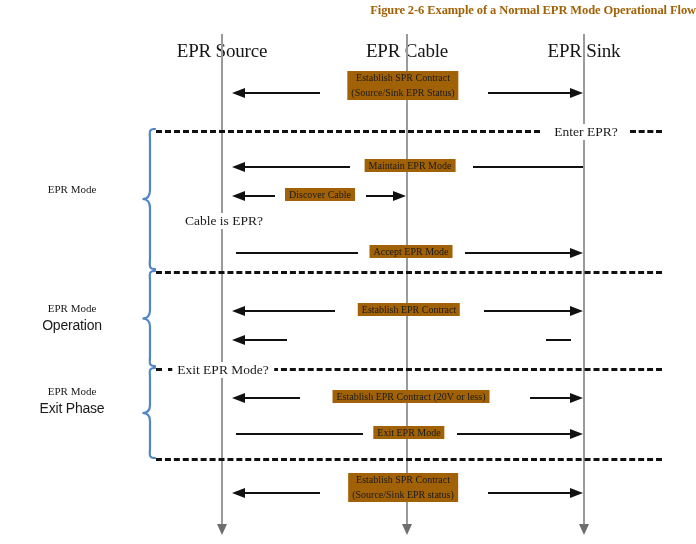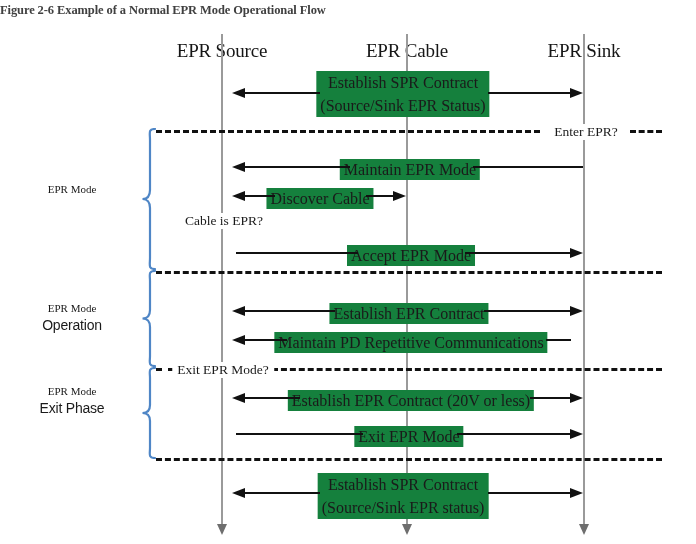--- a/index.html
+++ b/index.html
@@ -19,26 +19,26 @@
     position: absolute;
     inset: 0;
     width: 696px;
     height: 544px;
   }
   .fig-title {
     position: absolute;
     top: 3px;
     left: 0;
     width: 696px;
-    text-align: left;
+    text-align: right;
     font-family: "Liberation Serif", serif;
     font-weight: bold;
     font-size: 12.5px;
     letter-spacing: -0.1px;
-    color: #404040;
+    color: #a16207;
   }
   .lifeline-label {
     position: absolute;
     font-family: "Liberation Serif", serif;
     font-size: 19px;
     color: #161616;
     white-space: nowrap;
     transform: translateX(-50%);
     letter-spacing: -0.2px;
   }
@@ -83,25 +83,25 @@
   }
   .brace svg { display: block; }
   .dash-seg {
     position: absolute;
     height: 0;
     border-top: 3px dashed #111111;
   }
   .msg-label {
     position: absolute;
     font-family: "Liberation Serif", serif;
-    font-size: 16px;
+    font-size: 10px;
     color: #1a1a1a;
     white-space: nowrap;
     transform: translateX(-50%);
-    background: #15803d;
+    background: #a16207;
     padding: 0 4px;
     line-height: 1.32;
     text-align: center;
   }
   .msg-label.two-line { line-height: 1.45; }
   .note-label {
     position: absolute;
     font-family: "Liberation Serif", serif;
     font-size: 13.5px;
     color: #1a1a1a;
@@ -212,23 +212,20 @@
   </div>
 
   <div class="msg-label" style="left:409px; top:303px;">
     <span>Establish EPR Contract</span>
   </div>
   <div class="seg-line" style="left:245px; top:310px; width:90px;"></div>
   <div class="arrow-left" style="left:232px; top:311px;"></div>
   <div class="seg-line" style="left:484px; top:310px; width:87px;"></div>
   <div class="arrow-right" style="left:570px; top:311px;"></div>
 
-  <div class="msg-label" style="left:411px; top:332px;">
-    <span>Maintain PD Repetitive  Communications</span>
-  </div>
   <div class="seg-line" style="left:245px; top:339px; width:42px;"></div>
   <div class="arrow-left" style="left:232px; top:340px;"></div>
   <div class="seg-line" style="left:546px; top:339px; width:25px;"></div>
 
   <div class="dash-seg" style="left:156px; top:368px; width:18px;"></div>
   <div class="dash-seg" style="left:272px; top:368px; width:390px;"></div>
   <div class="note-label" style="left:223px; top:362px;">Exit EPR Mode?</div>
 
   <div class="brace" style="top:367px;">
     <svg width="16" height="92" viewBox="0 0 16 92" fill="none" xmlns="http://www.w3.org/2000/svg">

